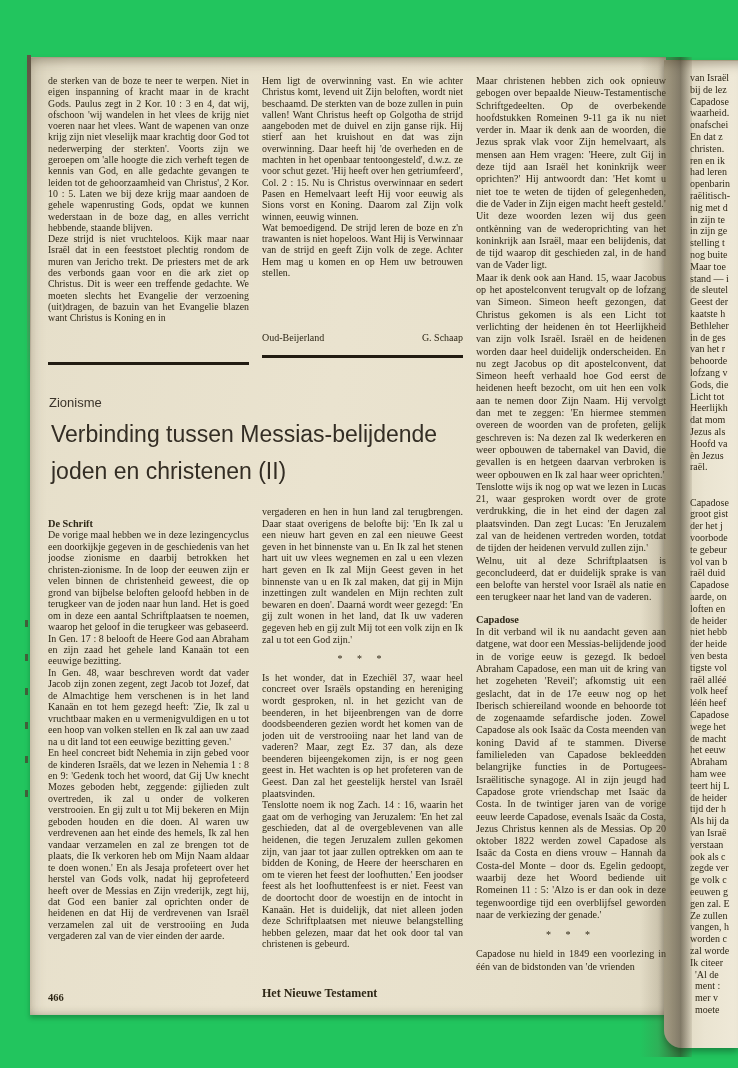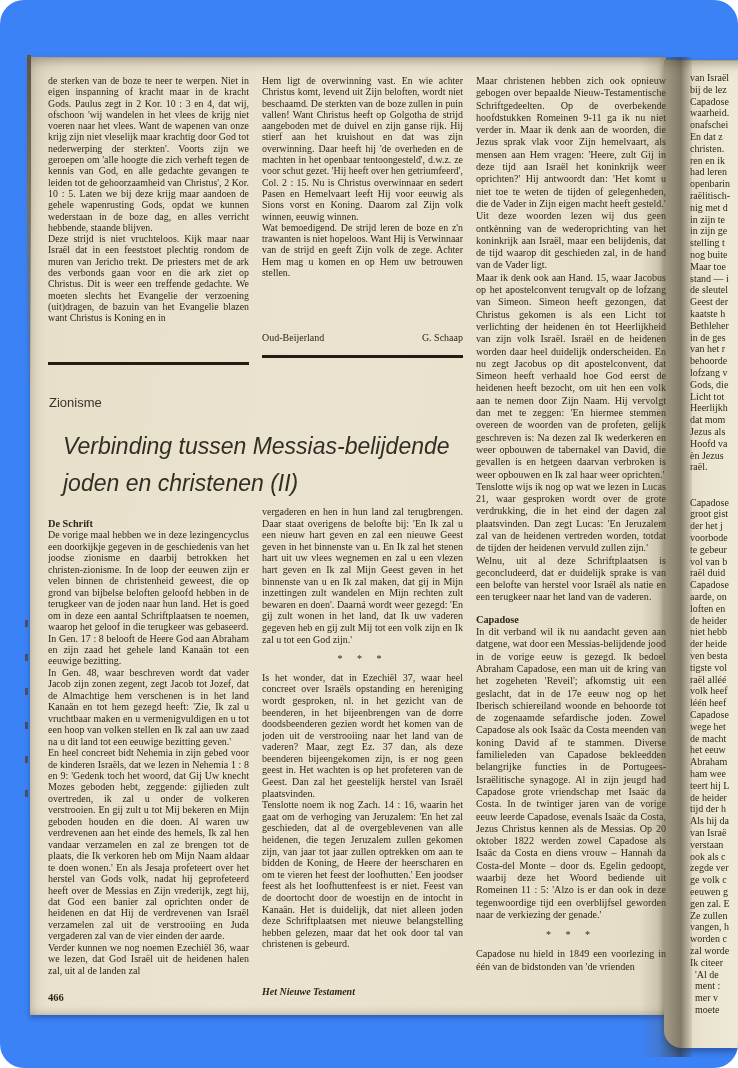--- a/index.html
+++ b/index.html
@@ -1,20 +1,19 @@
 <!DOCTYPE html>
 <html lang="nl"><head>
 <meta charset="utf-8">
 <style>
   html,body { margin:0; padding:0; background:#ffffff; }
   .canvas {
     position:relative; width:738px; height:1068px; overflow:hidden;
-    background:#3b82f6;
+    background:#22c55e;
     font-family:"Liberation Serif", serif;
-    border-radius:24px;
   }
   
   .page-left {
     position:absolute; left:30px; top:57px; width:636px; height:957px;
     background:linear-gradient(100deg,#d9d2bc 0%,#e6dfca 5%,#eae3cf 45%,#e7e0cb 80%,#e2dbc5 100%);
     box-shadow:0 3px 5px rgba(0,0,0,.25),
                inset 0 12px 14px -11px rgba(86,74,52,.55),
                inset 9px 0 16px -11px rgba(86,74,52,.45),
                inset 0 -8px 10px -8px rgba(86,74,52,.35);
     border-top:1px solid #a99f85;
@@ -61,30 +60,30 @@
   .rule { position:absolute; z-index:3; height:3px; background:#221c12; width:201px; }
   #rule-1 { left:48px;  top:362px; }
   #rule-2 { left:262px; top:355px; }
   .kicker {
     position:absolute; z-index:3; left:49px; top:395px;
     font-family:"Liberation Sans", sans-serif; font-size:13px; color:#3a332a;
   }
   .headline {
     position:absolute; z-index:3; left:48px; top:413px; width:462px;
     font-family:"Liberation Sans", sans-serif; font-weight:400;
-    font-size:23px; line-height:37px; letter-spacing:0; color:#332d24; margin:15px;font-style:italic;
+    font-size:23px; line-height:37px; letter-spacing:0; color:#332d24; margin:3px;
   }
   .subhead { font-weight:700; font-size:10.3px; margin:10px 0 0 0; text-align:left; }
   .subhead.first { margin-top:12px; }
   .stars { text-align:center; letter-spacing:6px; margin:8px 0 7px 0; }
   #col1-low { left:48px;  top:506px; width:201px; height:480px; }
   #col2-low { left:262px; top:506px; width:201px; height:474px; font-size:10px; line-height:11.6px; }
   .nt-heading {
     position:absolute; z-index:3; left:262px; top:986px; width:201px;
-    font-weight:700; font-size:10px; color:#2e2716;font-style:italic;
+    font-weight:700; font-size:12px; color:#2e2716;
   }
   #col3 { left:476px; top:75px; width:190px; height:932px; font-size:10.1px; line-height:12.3px; }
   .page-number {
     position:absolute; z-index:3; left:48px; top:992px;
     font-weight:700; font-size:10.5px; color:#2e2716;
   }
   .fragments {
     position:absolute; z-index:3; left:690px; top:72px; width:70px; height:950px;
     overflow:hidden; white-space:pre;
     font-size:10px; line-height:11.8px; color:#2e2716;
@@ -117,21 +116,20 @@
 
   <div class="kicker">Zionisme</div>
   <h1 class="headline"><span>Verbinding tussen Messias-belijdende</span><br><span>joden en christenen (II)</span></h1>
 
   <div class="col" id="col1-low">
     <h3 class="subhead first">De Schrift</h3>
     <p>De vorige maal hebben we in deze lezingencyclus een doorkijkje gegeven in de geschiedenis van het joodse zionisme en daarbij betrokken het christen-zionisme. In de loop der eeuwen zijn er velen binnen de christenheid geweest, die op grond van bijbelse beloften geloofd hebben in de terugkeer van de joden naar hun land. Het is goed om in deze een aantal Schriftplaatsen te noemen, waarop het geloof in die terugkeer was gebaseerd.</p>
     <p>In Gen. 17 : 8 belooft de Heere God aan Abraham en zijn zaad het gehele land Kanaän tot een eeuwige bezitting.</p>
     <p>In Gen. 48, waar beschreven wordt dat vader Jacob zijn zonen zegent, zegt Jacob tot Jozef, dat de Almachtige hem verschenen is in het land Kanaän en tot hem gezegd heeft: 'Zie, Ik zal u vruchtbaar maken en u vermenigvuldigen en u tot een hoop van volken stellen en Ik zal aan uw zaad na u dit land tot een eeuwige bezitting geven.'</p>
     <p>En heel concreet bidt Nehemia in zijn gebed voor de kinderen Israëls, dat we lezen in Nehemia 1 : 8 en 9: 'Gedenk toch het woord, dat Gij Uw knecht Mozes geboden hebt, zeggende: gijlieden zult overtreden, ik zal u onder de volkeren verstrooien. En gij zult u tot Mij bekeren en Mijn geboden houden en die doen. Al waren uw verdrevenen aan het einde des hemels, Ik zal hen vandaar verzamelen en zal ze brengen tot de plaats, die Ik verkoren heb om Mijn Naam aldaar te doen wonen.' En als Jesaja profeteert over het herstel van Gods volk, nadat hij geprofeteerd heeft over de Messias en Zijn vrederijk, zegt hij, dat God een banier zal oprichten onder de heidenen en dat Hij de verdrevenen van Israël verzamelen zal uit de verstrooiing en Juda vergaderen zal van de vier einden der aarde.</p>
-    <p>Verder kunnen we nog noemen Ezechiël 36, waar we lezen, dat God Israël uit de heidenen halen zal, uit al de landen zal</p>
   </div>
 
   <div class="col" id="col2-low">
     <p>vergaderen en hen in hun land zal terugbrengen. Daar staat overigens de belofte bij: 'En Ik zal u een nieuw hart geven en zal een nieuwe Geest geven in het binnenste van u. En Ik zal het stenen hart uit uw vlees wegnemen en zal u een vlezen hart geven en Ik zal Mijn Geest geven in het binnenste van u en Ik zal maken, dat gij in Mijn inzettingen zult wandelen en Mijn rechten zult bewaren en doen'. Daarná wordt weer gezegd: 'En gij zult wonen in het land, dat Ik uw vaderen gegeven heb en gij zult Mij tot een volk zijn en Ik zal u tot een God zijn.'</p>
     <div class="stars">* * *</div>
     <p>Is het wonder, dat in Ezechiël 37, waar heel concreet over Israëls opstanding en hereniging wordt gesproken, nl. in het gezicht van de beenderen, in het bijeenbrengen van de dorre doodsbeenderen gezien wordt het komen van de joden uit de verstrooiing naar het land van de vaderen? Maar, zegt Ez. 37 dan, als deze beenderen bijeengekomen zijn, is er nog geen geest in. Het wachten is op het profeteren van de Geest. Dan zal het geestelijk herstel van Israël plaatsvinden.</p>
     <p>Tenslotte noem ik nog Zach. 14 : 16, waarin het gaat om de verhoging van Jeruzalem: 'En het zal geschieden, dat al de overgeblevenen van alle heidenen, die tegen Jeruzalem zullen gekomen zijn, van jaar tot jaar zullen optrekken om aan te bidden de Koning, de Heere der heerscharen en om te vieren het feest der loofhutten.' Een joodser feest als het loofhuttenfeest is er niet. Feest van de doortocht door de woestijn en de intocht in Kanaän. Het is duidelijk, dat niet alleen joden deze Schriftplaatsen met nieuwe belangstelling hebben gelezen, maar dat het ook door tal van christenen is gebeurd.</p>
   </div>
   <div class="nt-heading">Het Nieuwe Testament</div>
 

